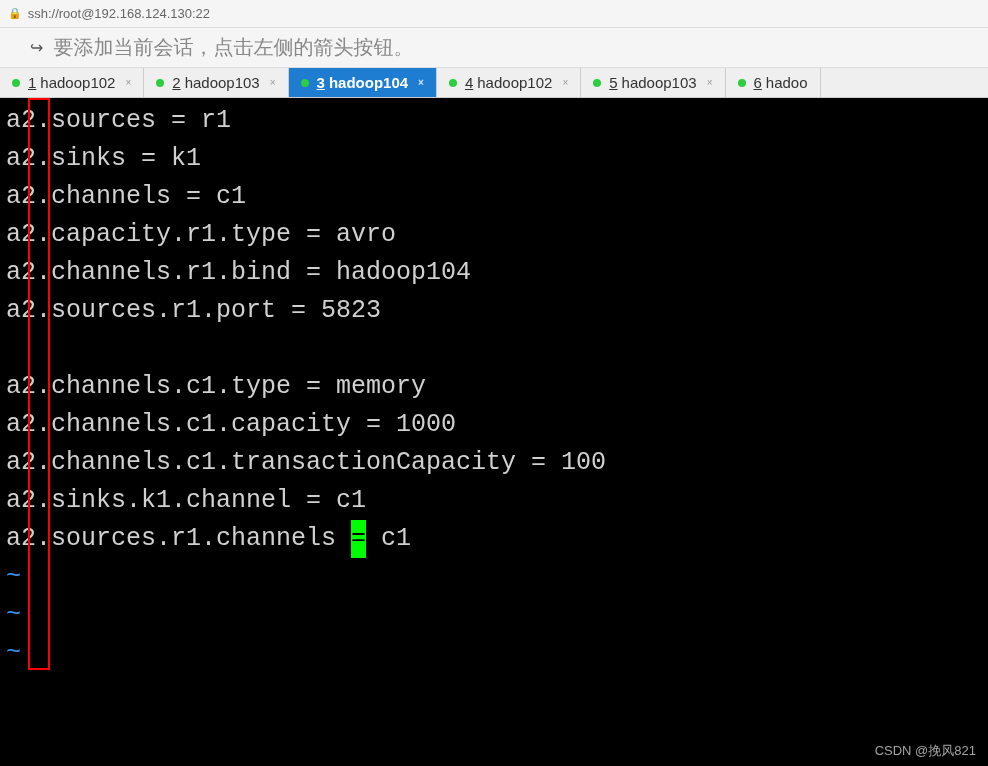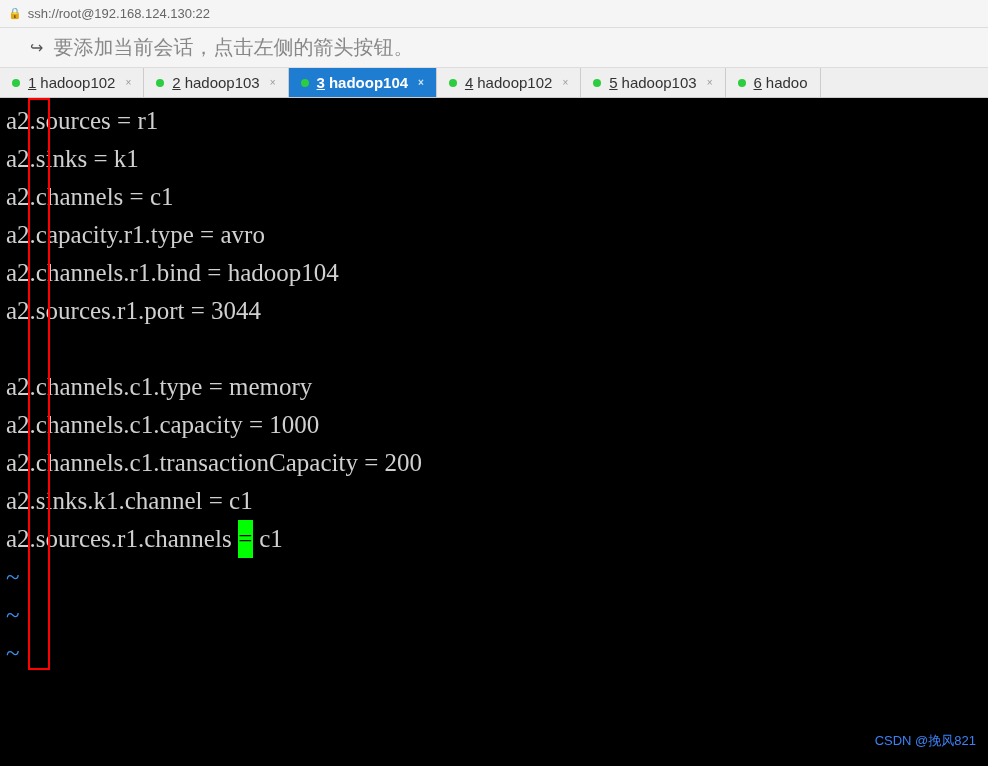--- a/index.html
+++ b/index.html
@@ -79,21 +79,21 @@
     }
     .tab .close-x {
       margin-left: 10px;
       font-size: 10px;
       color: #999;
     }
     .tab.active .close-x { color: #cfe6f7; }
     .terminal {
       background: #000;
       color: #d0d0d0;
-      font-family: Liberation Serif, serif;
+      font-family: Liberation Mono, monospace;
       font-size: 25px;
       line-height: 38px;
       padding: 4px 6px 8px 6px;
       position: relative;
       height: calc(100% - 98px);
     }
     .term-line { white-space: pre; height: 38px; }
     .tilde-line { color: #3b8eea; height: 38px; }
     .cursor-block {
       background: #00ff00;
@@ -107,22 +107,22 @@
       left: 28px;
       top: 98px;
       width: 22px;
       height: 572px;
       border: 2px solid #ff0000;
       pointer-events: none;
     }
     .watermark {
       position: absolute;
       right: 12px;
-      bottom: 16px;
-      color: #3b82f6;
+      bottom: 6px;
+      color: #a3a3a3;
       font-size: 13px;
       font-family: Arial, sans-serif;
     }
   </style>
 </head>
 <body>
 
 <div class="address-bar">
   <span class="lock-icon">🔒</span>
   <span>ssh://root@192.168.124.130:22</span>
@@ -170,25 +170,25 @@
       <span>hadoo</span>
     </div>
   </div>
 
 <div class="terminal" id="terminal">
     <div class="term-line">a2.sources = r1</div>
     <div class="term-line">a2.sinks = k1</div>
     <div class="term-line">a2.channels = c1</div>
     <div class="term-line">a2.capacity.r1.type = avro</div>
     <div class="term-line">a2.channels.r1.bind = hadoop104</div>
-    <div class="term-line">a2.sources.r1.port = 3044</div>
+    <div class="term-line">a2.sources.r1.port = 5823</div>
     <div class="term-line"></div>
     <div class="term-line">a2.channels.c1.type = memory</div>
     <div class="term-line">a2.channels.c1.capacity = 1000</div>
-    <div class="term-line">a2.channels.c1.transactionCapacity = 200</div>
+    <div class="term-line">a2.channels.c1.transactionCapacity = 100</div>
     <div class="term-line">a2.sinks.k1.channel = c1</div>
     <div class="term-line"><span>a2.sources.r1.channels </span><span class="cursor-block">=</span><span> c1</span></div>
     <div class="tilde-line">~</div>
     <div class="tilde-line">~</div>
     <div class="tilde-line">~</div>
   </div>
 
 <div class="red-rect"></div>
 
 <div class="watermark">CSDN @挽风821</div>

